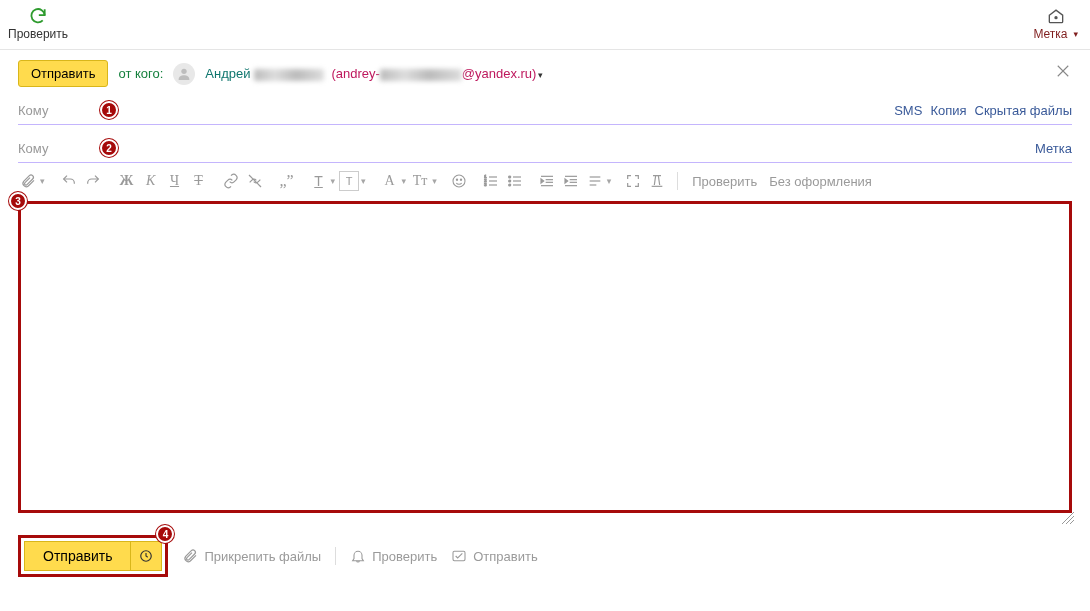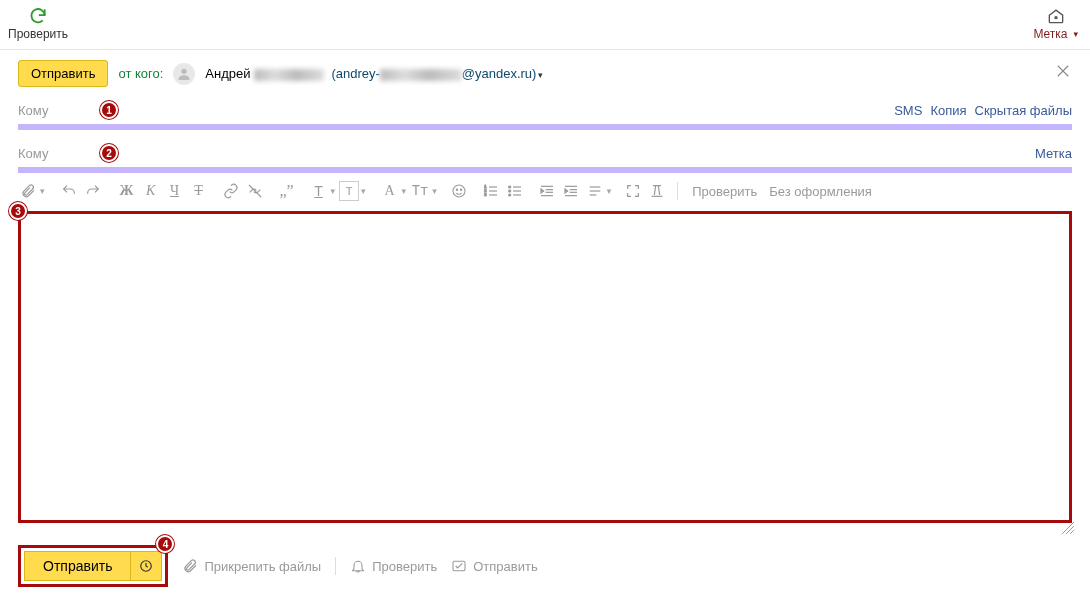--- a/index.html
+++ b/index.html
@@ -12,26 +12,26 @@
   .top-right { display:flex; flex-direction:column; align-items:center; cursor:pointer; color:#333; }
   .house-ic { width:20px; height:20px; color:#555; }
   .top-right .lbl { font-size:12px; margin-top:1px; color:#7f1d1d; display:flex; align-items:center; gap:8px;}
   .divider { height:1px; background:#e5e5e5; margin: 2px 0 10px 0; }
   .compose { padding: 0 18px; }
   .row-from { display:flex; align-items:center; gap:10px; position:relative; }
   .send-btn { background:#ffdb4d; border:1px solid #d9b61a; color:#000; border-radius:3px; padding:5px 12px; font-size:13px; cursor:pointer; }
   .from-lbl { color:#15803d; font-size:13px; }
   .avatar { width:22px; height:22px; border-radius:50%; background:#e8e8e8; display:flex; align-items:center; justify-content:center; }
   .avatar svg { width:16px; height:16px; color:#bdbdbd; }
-  .from-name { color:#000000; }
+  .from-name { color:#0f766e; }
   .redacted { display:inline-block; width:70px; height:12px; vertical-align:middle; filter:blur(2.5px); background:linear-gradient(90deg,#bbb 0%, #ddd 30%, #bbb 60%, #ddd 100%); border-radius:2px; }
-  .email { color:#0c4a6e; }
+  .email { color:#be185d; }
   .close-x { position:absolute; right:0; top:2px; cursor:pointer; color:#888; }
   .close-x svg { width:18px; height:18px;}
-  .field-row { display:flex; align-items:center; border-bottom:6px solid #c4b5fd; padding:6px 0 6px 0; margin-top:10px; position:relative; }
+  .field-row { display:flex; align-items:center; border-bottom:1px solid #c4b5fd; padding:6px 0 6px 0; margin-top:10px; position:relative; }
   .field-label { color:#999; font-size:13px; width:70px; }
   .right-links { margin-left:auto; display:flex; gap:8px; }
   .right-links span { color:#3a5a99; font-size:13px; cursor:pointer; }
   .badge { position:absolute; background:#a60a0a; color:#fff; border-radius:50%; width:18px; height:18px; display:flex; align-items:center; justify-content:center; font-size:10px; font-weight:bold; border:2px solid #fff; box-shadow:0 0 0 1px #a60a0a; z-index:5; }
   .toolbar { display:flex; align-items:center; gap:4px; padding:8px 0 6px 0; color:#a6a6a6; font-size:14px; flex-wrap:nowrap; }
   .tool { display:flex; align-items:center; justify-content:center; min-width:20px; height:20px; cursor:pointer; color:#9a9a9a; }
   .tool svg { width:16px; height:16px; }
   .tool.b { font-weight:bold; font-family: "Times New Roman", serif; }
   .tool.i { font-style:italic; font-family: "Times New Roman", serif; }
   .tool.u { text-decoration:underline; font-family: "Times New Roman", serif; }
@@ -162,21 +162,21 @@
     <span style="width:4px"></span>
     <span class="tool" style="position:relative;">
         <span style="text-decoration:underline;">Т</span>
       </span>
     <span class="tool-caret">▾</span>
     <span class="tool" style="border:1px solid #ccc;padding:0 2px;font-size:11px;">Т</span>
     <span class="tool-caret">▾</span>
     <span style="width:6px"></span>
     <span class="tool" style="font-family:'Times New Roman',serif;">A</span>
     <span class="tool-caret">▾</span>
-    <span class="tool" style="font-family:Liberation Mono, monospace;">Тт</span>
+    <span class="tool" style="font-family:Liberation Serif, serif;">Тт</span>
     <span class="tool-caret">▾</span>
     <span style="width:4px"></span>
     <span class="tool">
         <svg viewBox="0 0 24 24" fill="none" stroke="currentColor" stroke-width="1.6">
           <circle cx="12" cy="12" r="9"></circle>
           <circle cx="9" cy="10" r="1" fill="currentColor"></circle>
           <circle cx="15" cy="10" r="1" fill="currentColor"></circle>
           <path d="M8 15c1 1.5 2.5 2 4 2s3-.5 4-2"></path>
         </svg>
       </span>

